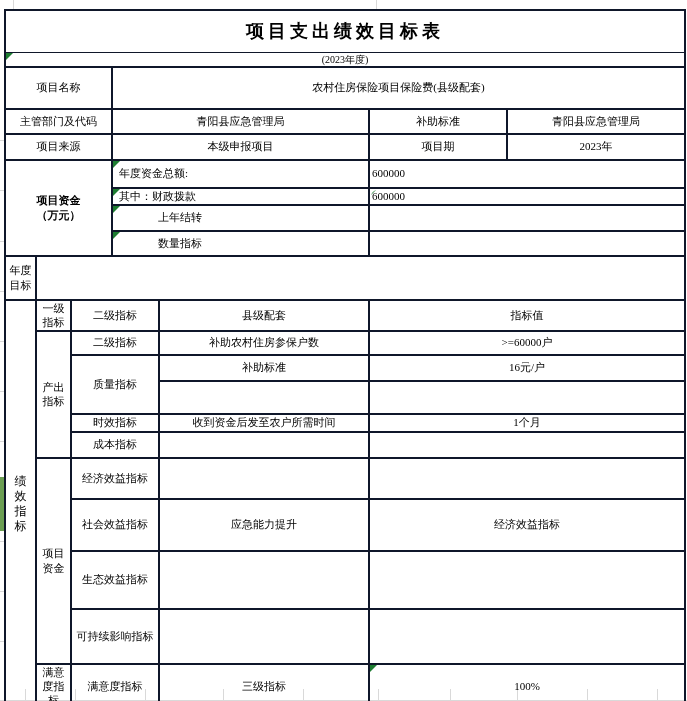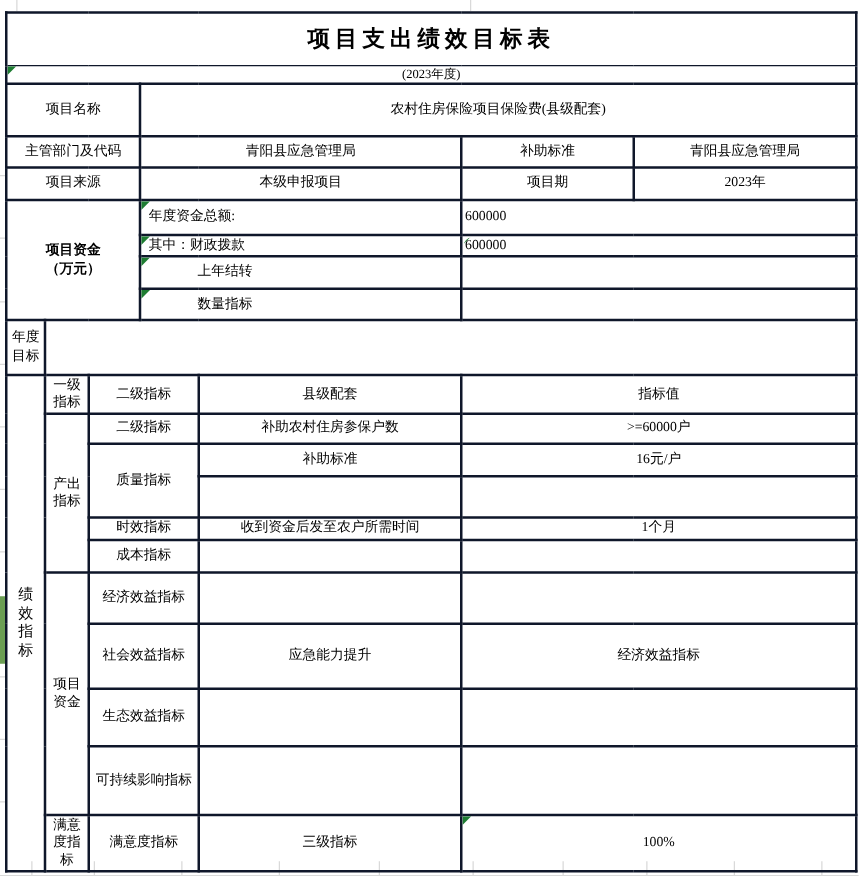--- a/index.html
+++ b/index.html
@@ -195,21 +195,21 @@
     <td rowspan="4">项目资金</td>
     <td colspan="2">经济效益指标</td>
     <td></td>
     <td colspan="2"></td>
   </tr>
   <tr style="height:52px">
     <td colspan="2">社会效益指标</td>
     <td>应急能力提升</td>
     <td colspan="2">经济效益指标</td>
   </tr>
-  <tr style="height:46px">
+  <tr style="height:58px">
     <td colspan="2">生态效益指标</td>
     <td></td>
     <td colspan="2"></td>
   </tr>
   <tr style="height:55px">
     <td colspan="2">可持续影响指标</td>
     <td></td>
     <td colspan="2"></td>
   </tr>
 

